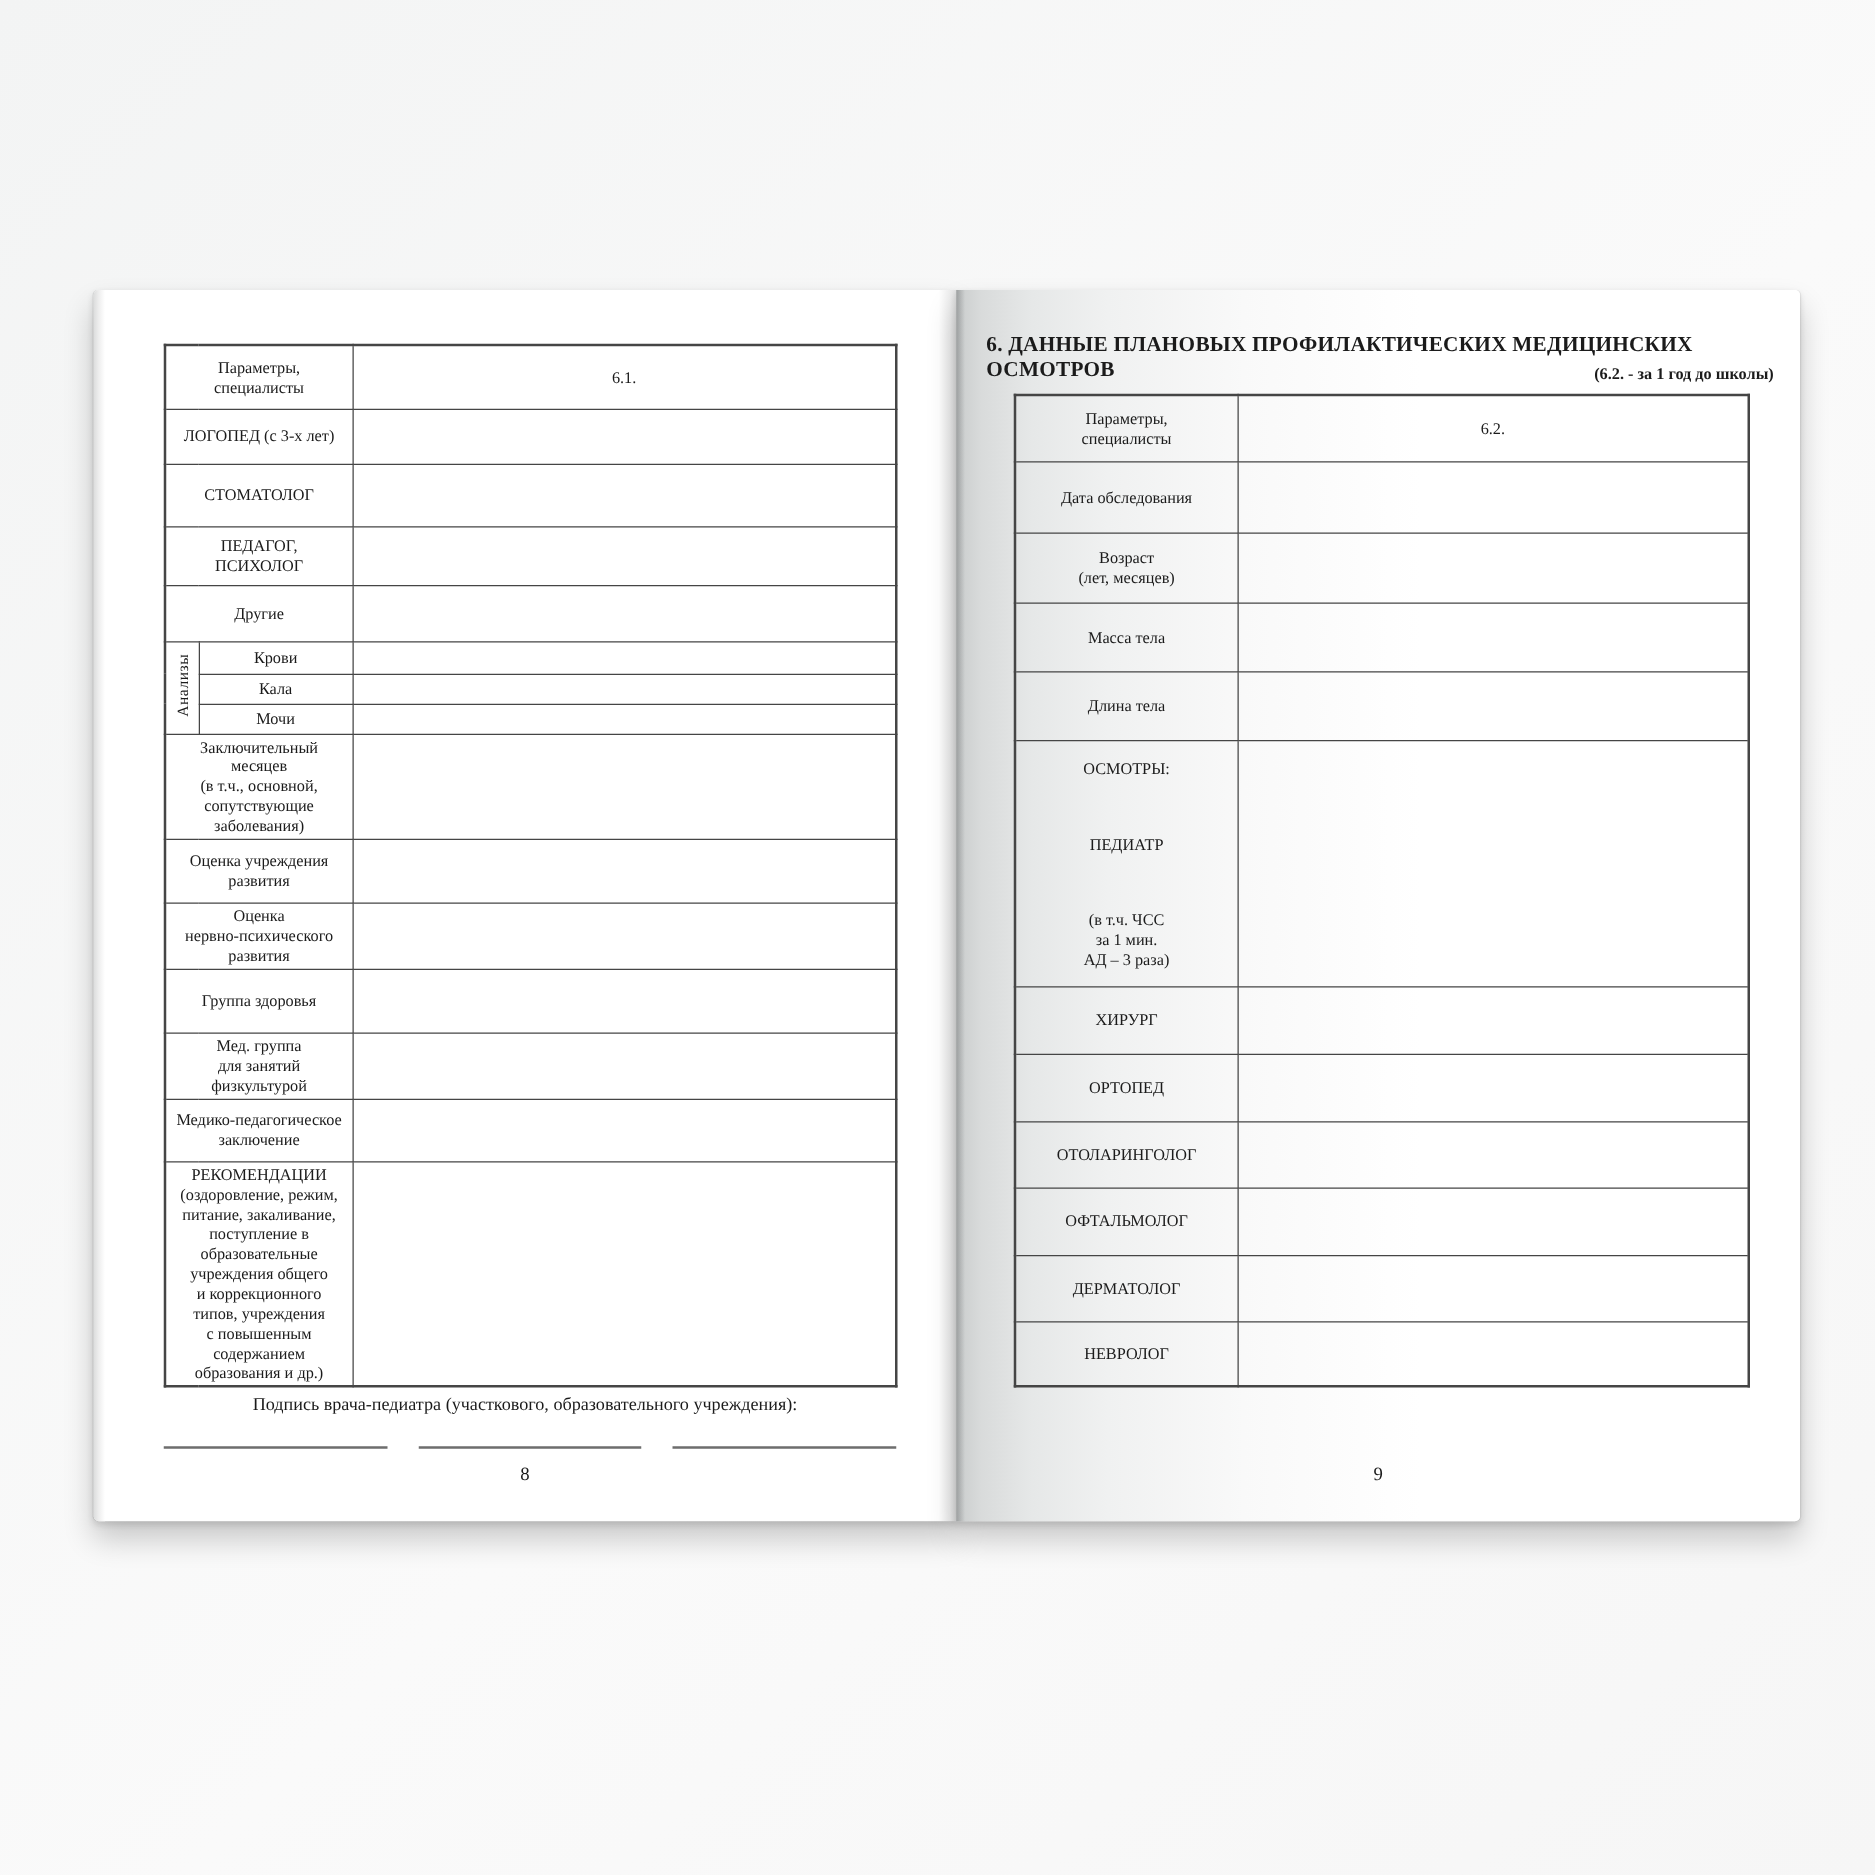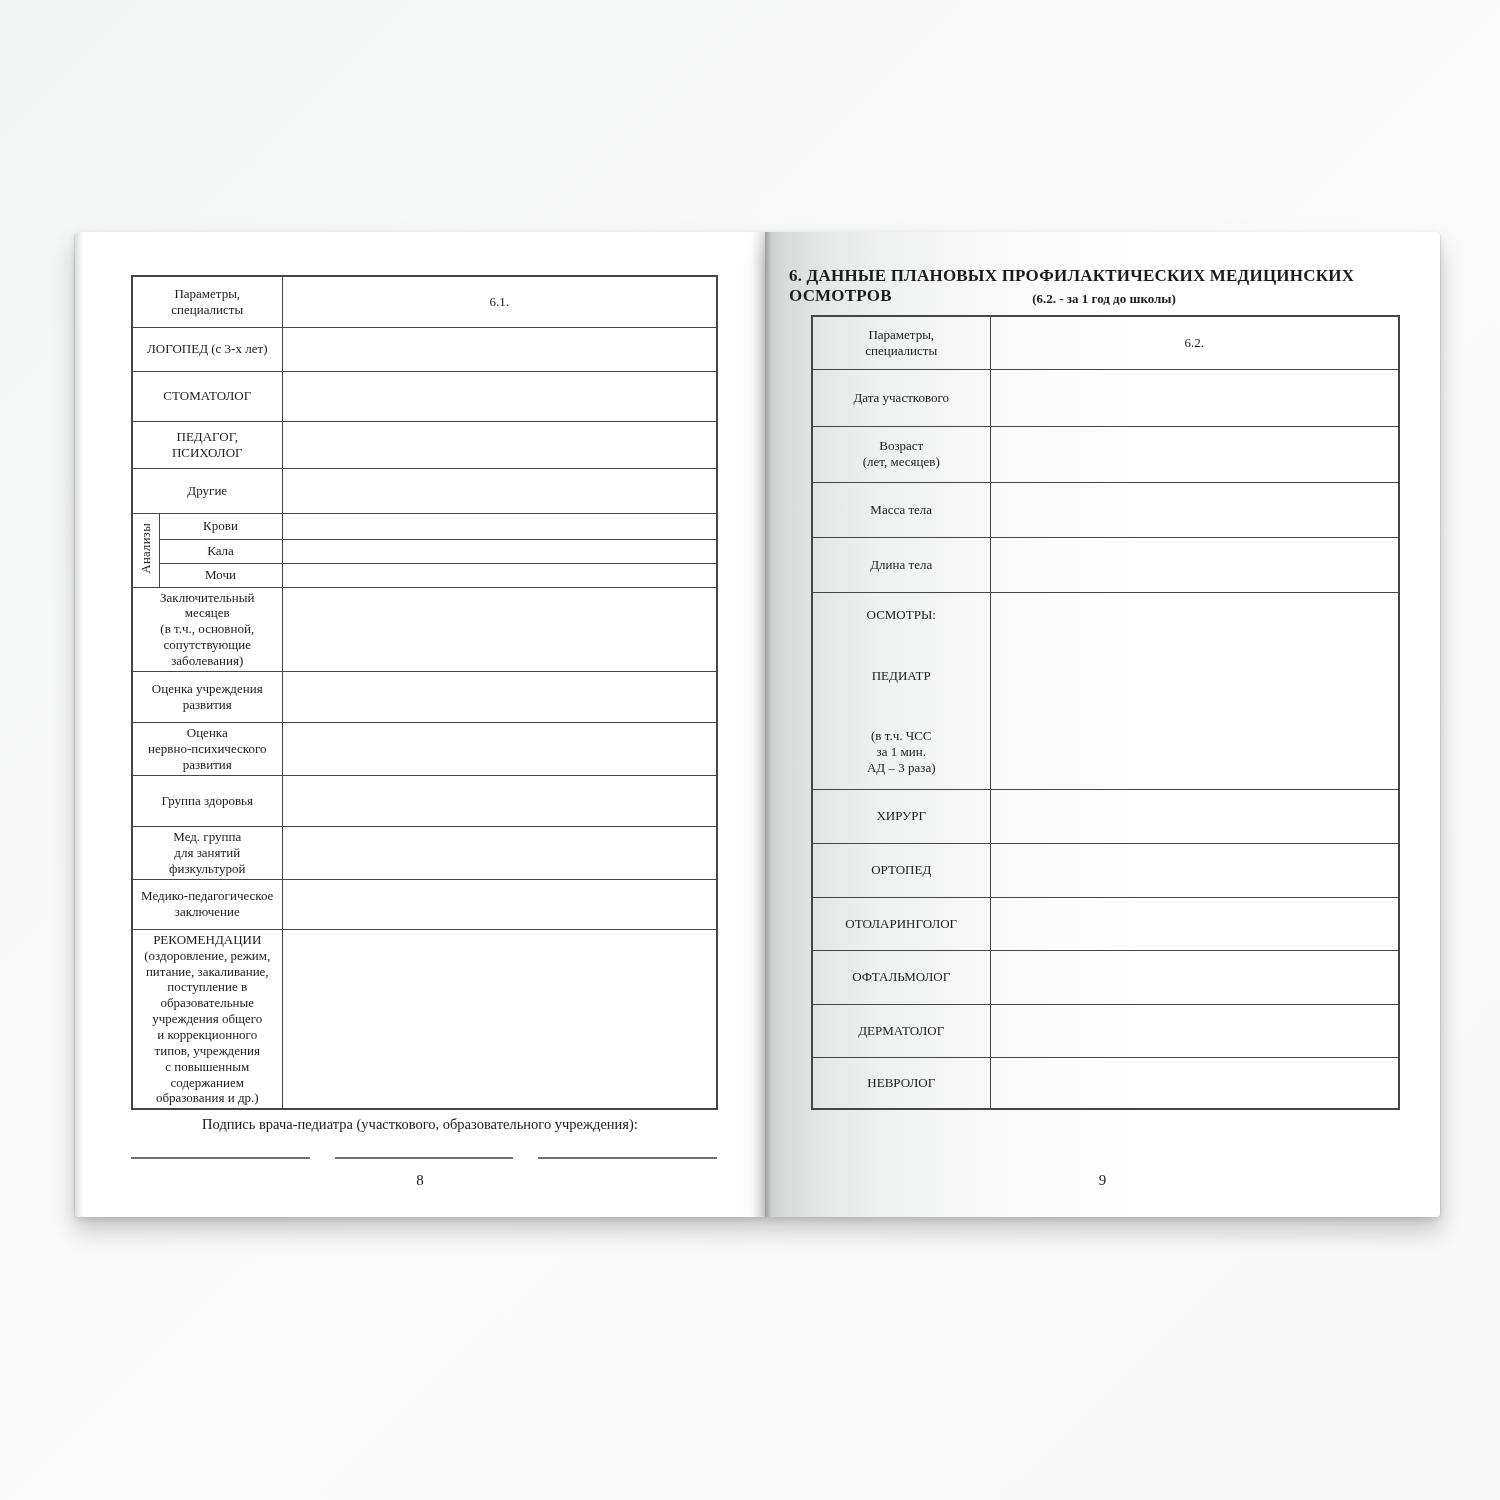--- a/index.html
+++ b/index.html
@@ -56,21 +56,21 @@
     gap:12px;
   }
   .exam-flex .exam-heading{margin-top:12px;}
   .exam-flex .exam-doctor{margin-top:auto;margin-bottom:auto;}
   .exam-flex .exam-note{margin-bottom:10px;white-space:pre-line;}
   .rp-title{
     position:absolute;left:24px;top:34px;width:630px;
     font-weight:bold;font-size:17px;letter-spacing:.2px;
   }
   .rp-subtitle{
-    position:absolute;left:24px;top:59px;width:630px;text-align:center;
+    position:absolute;left:24px;top:59px;width:630px;text-align:right;
     font-weight:bold;font-size:13px;
   }
   .sig-caption{
     position:absolute;left:0;top:884px;width:100%;text-align:center;
     font-size:14.5px;
   }
   .sig-lines{
     position:absolute;left:56px;top:924px;width:586px;display:flex;gap:25px;
   }
   .sig-line{flex:1;border-bottom:2px solid #6e6e6e;height:1px;}
@@ -197,21 +197,21 @@
           <col style="width:178px">
           <col style="width:409px">
         </colgroup>
       <tbody>
           <tr style="height:53px">
         <td class="ml">Параметры,
 специалисты</td>
         <td>6.2.</td>
       </tr>
       <tr style="height:57px">
-        <td class="ml">Дата участкового</td>
+        <td class="ml">Дата обследования</td>
         <td></td>
       </tr>
       <tr style="height:56px">
         <td class="ml">Возраст
 (лет, месяцев)</td>
         <td></td>
       </tr>
       <tr style="height:55px">
         <td class="ml">Масса тела</td>
         <td></td>

